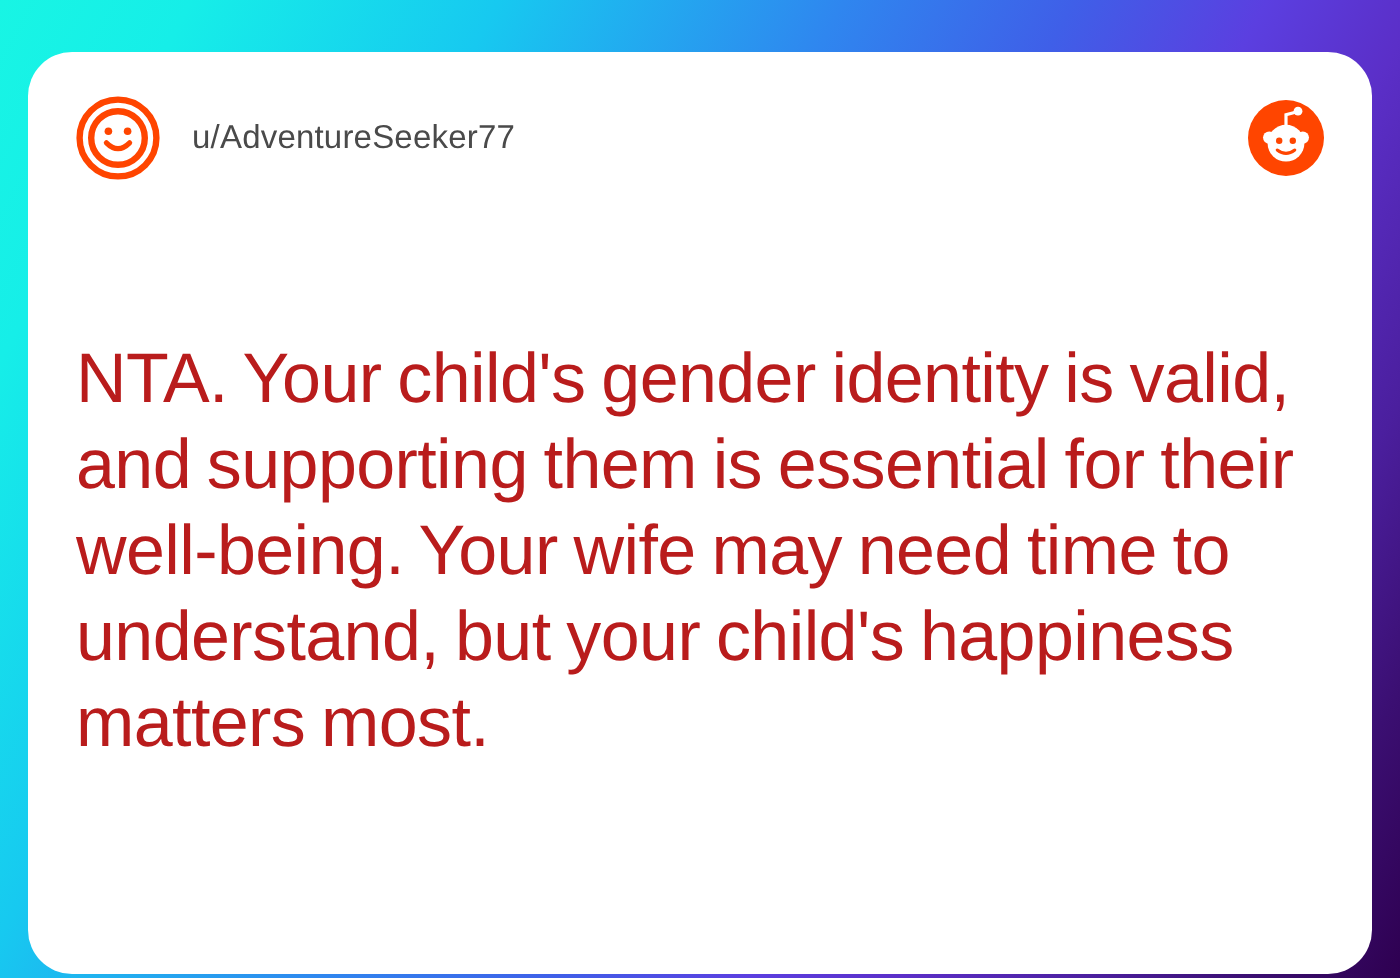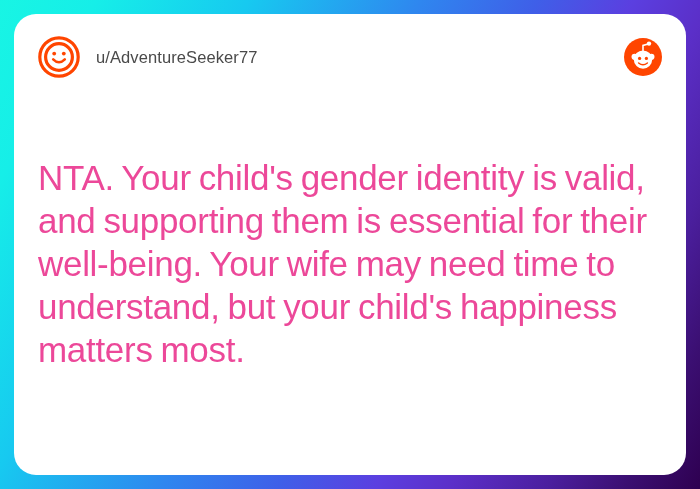--- a/index.html
+++ b/index.html
@@ -30,21 +30,21 @@
     position: absolute;
     inset: 0;
     width: 700px;
     height: 489px;
   }
 
   
   .card {
     position: absolute;
     left: 14px;
-    top: 14px;
+    top: 26px;
     width: 672px;
     height: 461px;
     background: #ffffff;
     border-radius: 22px;
     overflow: hidden;
   }
 
   
   .card-header {
     position: absolute;
@@ -87,21 +87,21 @@
     position: absolute;
     left: 24px;
     top: 142px;
     width: 624px;
   }
 
   .post-text {
     font-family: "Liberation Sans", sans-serif;
     font-size: 35px;
     line-height: 43px;
-    color: #ec4899;
+    color: #b91c1c;
     letter-spacing: -0.3px;
     word-spacing: -1.5px;
     font-weight: 400;
     white-space: pre-wrap;
   }
 </style>
 </head>
 <body>
 
 <div id="stage">

